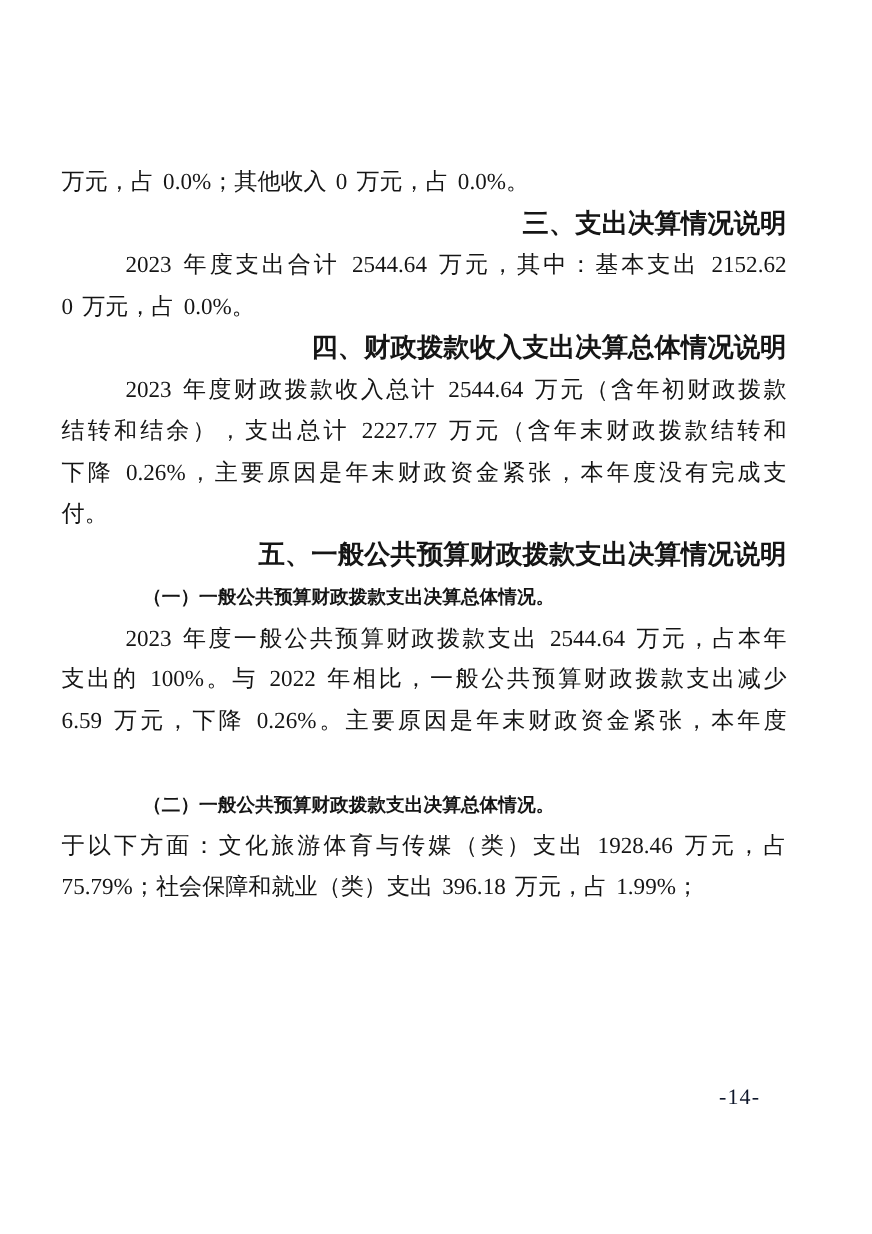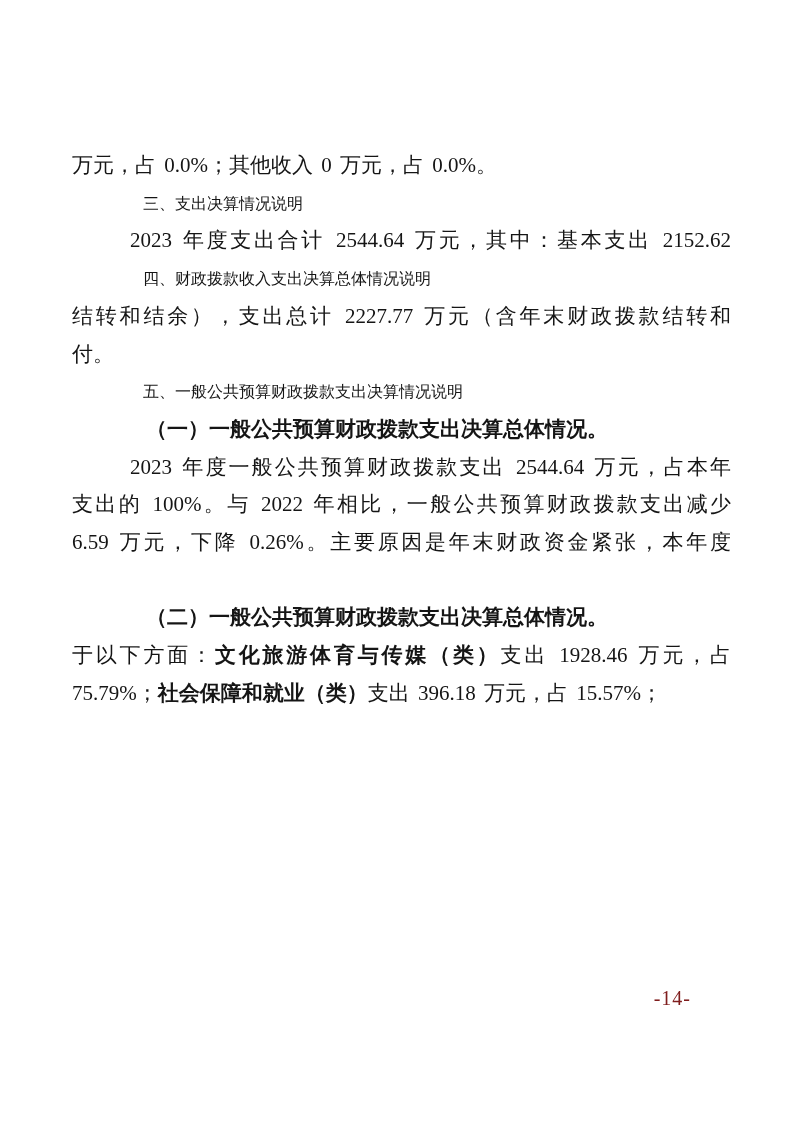--- a/index.html
+++ b/index.html
@@ -11,94 +11,98 @@
   .page {
     position: relative;
     width: 793px;
     height: 1122px;
     margin: 0 auto;
     background: #ffffff;
     overflow: hidden;
   }
   .content {
     position: absolute;
-    left: 72px;
+    left: 56px;
     top: 147px;
     width: 659px;
   }
   .line {
     min-height: 37.7px;
     line-height: 37.7px;
     color: #151515;
     white-space: normal;
   }
   .body {
     font-family: "Liberation Serif", "DejaVu Serif", serif;
     font-size: 21px;
     word-spacing: 3px;
   }
   .heading {
     font-family: "Liberation Sans", "DejaVu Sans", sans-serif;
-    font-weight: 400;
-    font-size: 16px;
+    font-weight: 700;
+    font-size: 24px;
     padding-left: 71px;
+    text-align: right;
   }
   .subheading {
     font-family: "Liberation Serif", "DejaVu Serif", serif;
     font-weight: 700;
-    font-size: 21px;
+    font-size: 17px;
     padding-left: 74px;
   }
   .indent {
     text-indent: 58px;
     font-family: Liberation Serif, serif;
   }
   .justify {
     text-align: justify;
     text-align-last: justify;
   }
   .blank {
     height: 37.7px;
   }
   .seg-bold {
-    font-weight: 700;
+    font-weight: 400;
   }
   .footer {
     position: absolute;
     top: 987px;
     left: 0;
     width: 100%;
     box-sizing: border-box;
     padding-right: 102px;
     text-align: right;
   }
   .pagenum {
     font-family: "Liberation Serif", "DejaVu Serif", serif;
     font-size: 20px;
-    color: #7f1d1d;
+    color: #0f172a;
     letter-spacing: 1px;
   }
 </style>
 </head>
 <body>
 
 <div class="page">
   <div class="content">
       <div class="line body"><span>万元，占 0.0%；其他收入 0 万元，占 0.0%。</span></div>
       <div class="line heading"><span>三、支出决算情况说明</span></div>
       <div class="line body indent justify"><span>2023 年度支出合计 2544.64 万元，其中：基本支出 2152.62</span></div>
+      <div class="line body"><span>0 万元，占 0.0%。</span></div>
       <div class="line heading"><span>四、财政拨款收入支出决算总体情况说明</span></div>
+      <div class="line body indent justify"><span>2023 年度财政拨款收入总计 2544.64 万元（含年初财政拨款</span></div>
       <div class="line body justify"><span>结转和结余），支出总计 2227.77 万元（含年末财政拨款结转和</span></div>
+      <div class="line body justify"><span>下降 0.26%，主要原因是年末财政资金紧张，本年度没有完成支</span></div>
       <div class="line body"><span>付。</span></div>
       <div class="line heading"><span>五、一般公共预算财政拨款支出决算情况说明</span></div>
       <div class="line subheading"><span>（一）一般公共预算财政拨款支出决算总体情况。</span></div>
       <div class="line body indent justify"><span>2023 年度一般公共预算财政拨款支出 2544.64 万元，占本年</span></div>
       <div class="line body justify"><span>支出的 100%。与 2022 年相比，一般公共预算财政拨款支出减少</span></div>
       <div class="line body justify"><span>6.59 万元，下降 0.26%。主要原因是年末财政资金紧张，本年度</span></div>
       <div class="line blank"></div>
       <div class="line subheading"><span>（二）一般公共预算财政拨款支出决算总体情况。</span></div>
       <div class="line body justify"><span>于以下方面：</span><span class="seg-bold">文化旅游体育与传媒（类）</span><span>支出 1928.46 万元，占</span></div>
-      <div class="line body"><span>75.79%；</span><span class="seg-bold">社会保障和就业（类）</span><span>支出 396.18 万元，占 15.57%；</span></div>
+      <div class="line body"><span>75.79%；</span><span class="seg-bold">社会保障和就业（类）</span><span>支出 396.18 万元，占 1.99%；</span></div>
     </div>
   <div class="footer">
     <span class="pagenum">-14-</span>
   </div>
 </div>
 
 </body></html>

